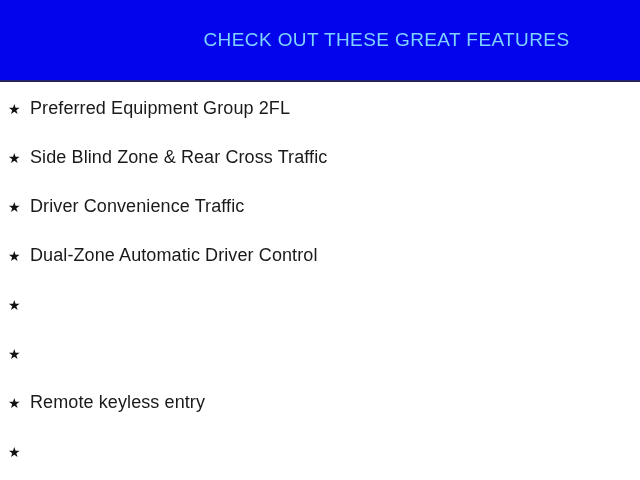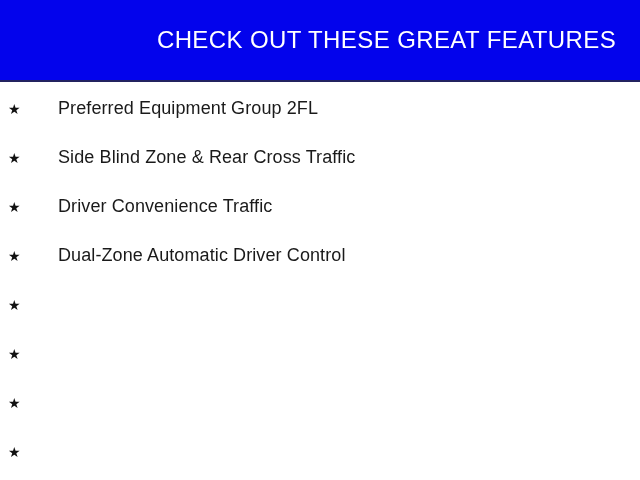--- a/index.html
+++ b/index.html
@@ -20,22 +20,22 @@
     width: 640px;
     height: 82px;
     background: #0303ec;
     border-bottom: 2px solid #23235f;
     display: flex;
     align-items: center;
     justify-content: center;
     padding-left: 133px; 
   }
   .banner-title {
-    color: #ffffff;
-    font-size: 24px;
+    color: #7dd3fc;
+    font-size: 19px;
     font-weight: 400;
     letter-spacing: 0.4px;
     white-space: nowrap;
   }
   .features {
     list-style: none;
     margin: 0;
     padding: 2px 0 0 0;
   }
   .feature-row {
@@ -50,21 +50,20 @@
     font-size: 14px;
     color: #111111;
     flex: 0 0 22px;
     line-height: 1;
   }
   .feature-label {
     font-size: 18px;
     color: #1a1a1a;
     letter-spacing: 0.1px;
     white-space: nowrap;
-    margin-left: 28px;
   }
 </style>
 </head>
 <body>
 
 <div class="canvas">
 
   <div class="banner">
     <span class="banner-title">CHECK OUT THESE GREAT FEATURES</span>
   </div>
@@ -87,19 +86,20 @@
       <span class="feature-label">Dual-Zone Automatic Driver Control</span>
     </li>
     <li class="feature-row">
       <span class="star">★</span>
     </li>
     <li class="feature-row">
       <span class="star">★</span>
     </li>
     <li class="feature-row">
       <span class="star">★</span>
+      <span class="feature-label">Remote keyless entry</span>
     </li>
     <li class="feature-row">
       <span class="star">★</span>
     </li>
   </ul>
 
 </div>
 
 </body></html>

